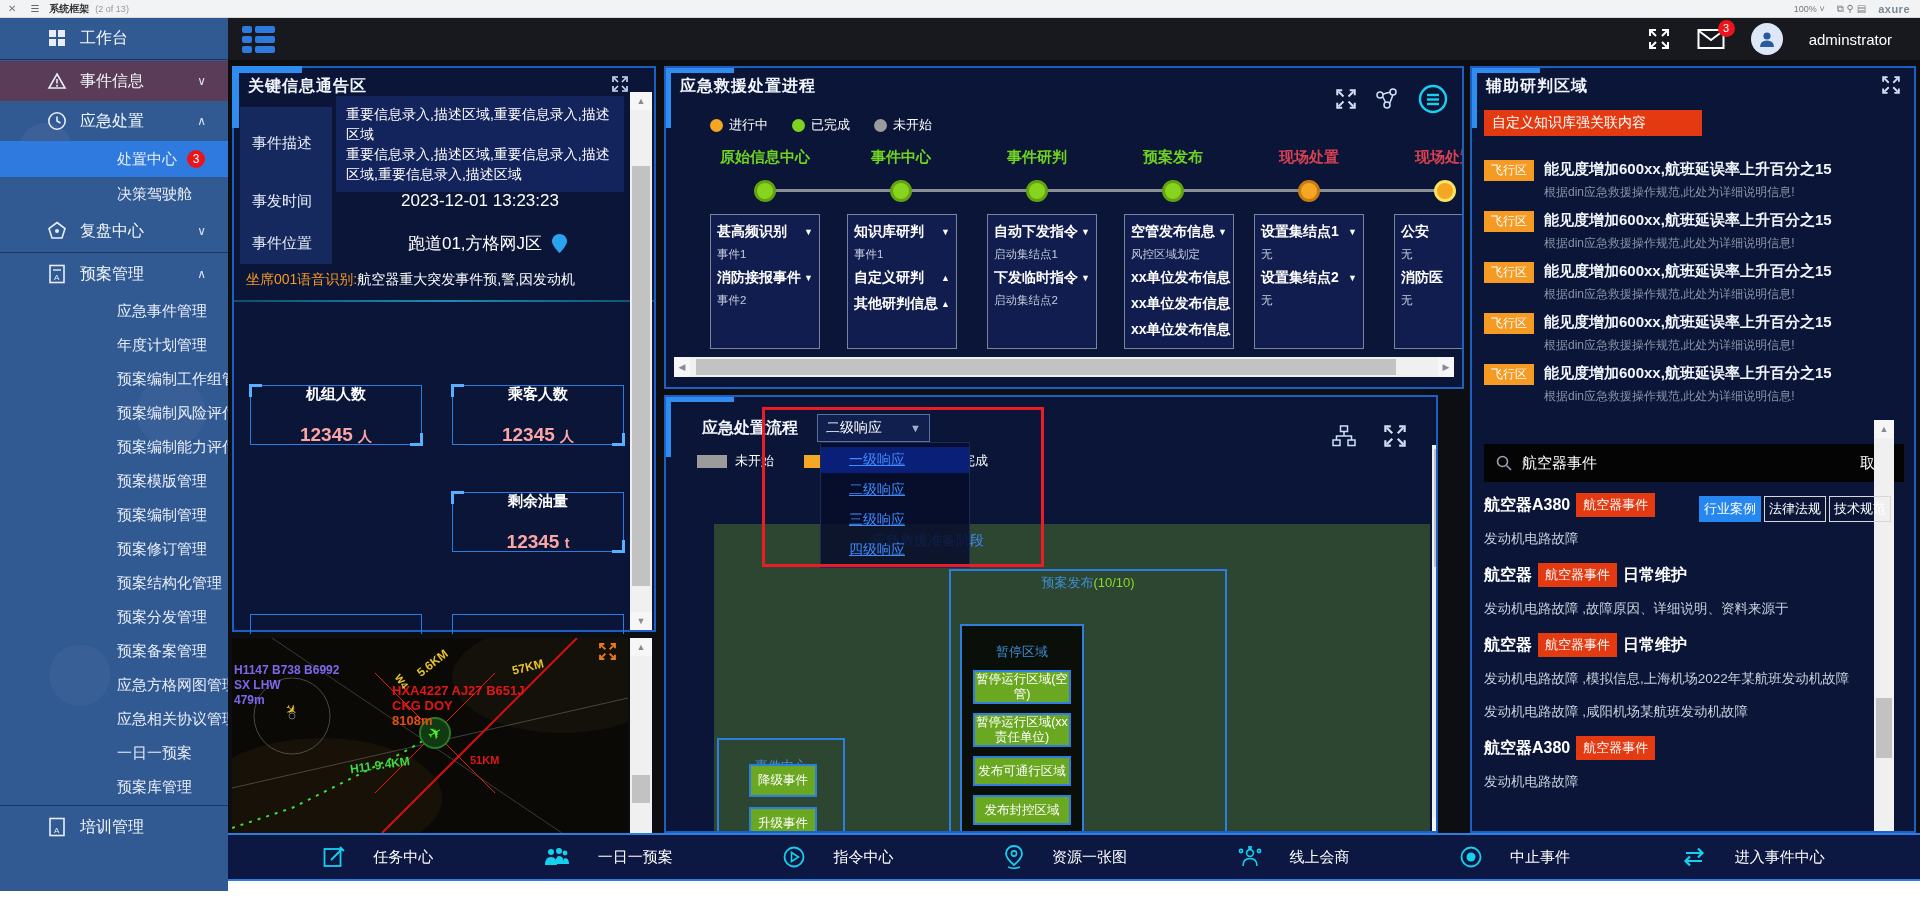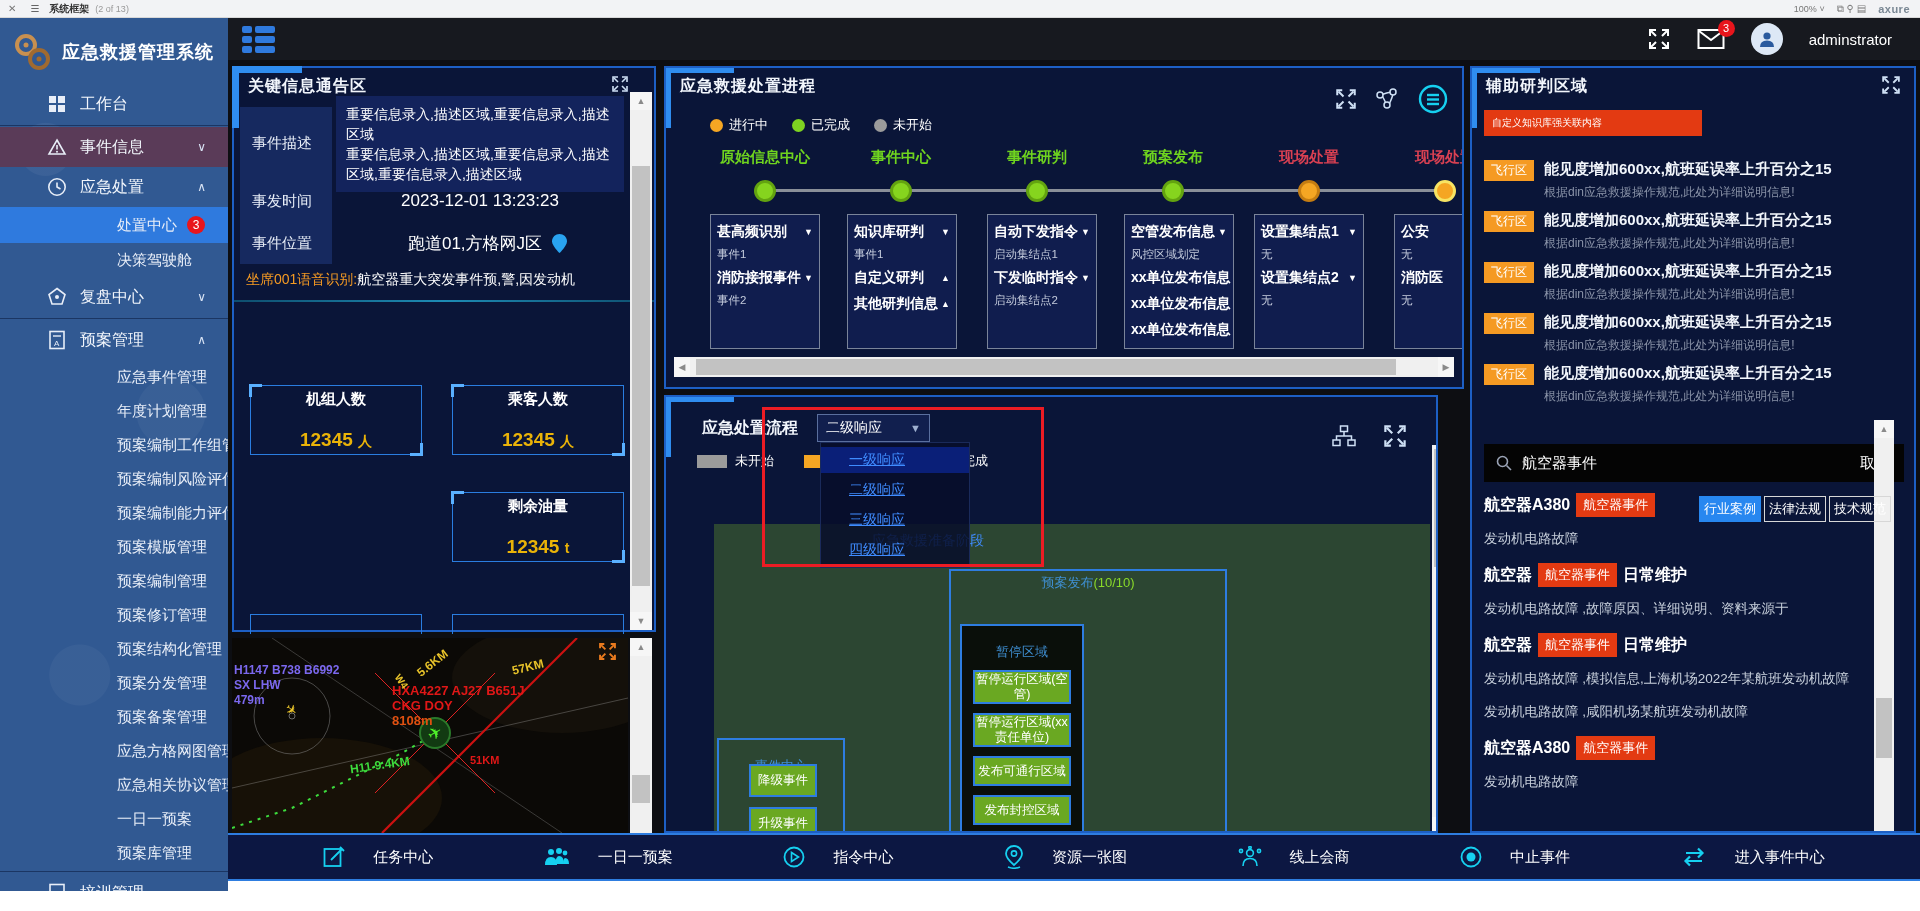--- a/index.html
+++ b/index.html
@@ -54,25 +54,25 @@
   .notice{left:232px;top:66px;width:424px;height:566px;}
   .n-table{position:absolute;left:6px;top:39px;right:26px;}
   .n-row{position:relative;display:flex;}
   .n-label{width:92px;background:#16295f;color:#e8eef8;font-size:15px;display:flex;align-items:center;padding-left:12px;flex-shrink:0;}
   .n-value{flex:1;color:#fff;display:flex;align-items:center;justify-content:center;}
   .n-desc-box{margin:6px 4px;background:#13235c;padding:8px 10px;color:#fff;font-size:14px;line-height:20px;width:100%;}
   .n-ticker{display:flex;align-items:center;height:32px;overflow:hidden;white-space:nowrap;font-size:14px;padding-left:6px;}
   .n-ticker .tick-label{color:#f59a23;}
   .n-ticker .tick-text{color:#fff;}
   .n-divide{position:absolute;left:0;right:0;top:232px;height:2px;background:linear-gradient(90deg,#0e4e6e,#1d8bb4,#0e4e6e);}
-  .stat-card{position:absolute;width:172px;height:70px;border:1px solid #2a7de0;display:flex;flex-direction:column;align-items:center;justify-content:center;gap:20px;}
+  .stat-card{position:absolute;width:172px;height:60px;border:1px solid #2a7de0;display:flex;flex-direction:column;align-items:center;justify-content:center;gap:20px;}
   .stat-card::before{content:'';position:absolute;left:-2px;top:-2px;width:10px;height:10px;border-left:3px solid #5ab0ff;border-top:3px solid #5ab0ff;}
   .stat-card::after{content:'';position:absolute;right:-2px;bottom:-2px;width:10px;height:10px;border-right:3px solid #5ab0ff;border-bottom:3px solid #5ab0ff;}
   .stat-label{color:#fff;font-size:15px;font-weight:bold;}
-  .stat-value{color:#eab308;font-size:19px;font-weight:bold;}
+  .stat-value{color:#fca5a5;font-size:19px;font-weight:bold;}
   .stat-value .unit{font-size:14px;}
   .stat-partial{position:absolute;width:172px;height:20px;border:1px solid #2a7de0;border-bottom:none;overflow:hidden;}
   
   .map-box{position:absolute;left:232px;top:638px;width:396px;height:195px;background:#0b0906;overflow:hidden;}
   .map-label{position:absolute;font-weight:bold;white-space:pre;line-height:15px;}
   
   .progress{left:664px;top:66px;width:800px;height:323px;overflow:hidden;}
   .p-legend{position:absolute;left:44px;top:48px;display:flex;gap:24px;align-items:center;}
   .leg-item{display:flex;align-items:center;gap:6px;color:#fff;font-size:13px;}
   .leg-dot{width:13px;height:13px;border-radius:50%;}
@@ -116,21 +116,21 @@
   .ec-box{left:3px;top:214px;width:128px;height:100px;}
   .ec-btn{position:absolute;left:30px;width:68px;height:33px;}
   .pp-box{left:235px;top:45px;width:278px;height:270px;}
   .pp-label{position:absolute;top:3px;width:100%;text-align:center;font-size:13px;}
   .pp-label .c1{color:#3f8fd2;}
   .pp-label .c2{color:#8ada2a;}
   .pause-box{position:absolute;left:246px;top:100px;width:124px;height:215px;background:#0a0f0a;border:2px solid #2e7de0;}
   .pause-btn{position:relative;margin:9px auto 0;width:98px;min-height:30px;}
   
   .assist{left:1470px;top:66px;width:446px;height:767px;overflow:hidden;}
-  .a-banner{position:absolute;left:12px;top:42px;width:218px;height:26px;background:#e33a12;color:#fff;font-size:10px;display:flex;align-items:center;padding-left:8px;}
+  .a-banner{position:absolute;left:12px;top:42px;width:218px;height:26px;background:#e33a12;color:#fff;font-size:14px;display:flex;align-items:center;padding-left:8px;}
   .k-list{position:absolute;left:12px;top:92px;width:412px;}
   .k-item{display:flex;gap:10px;margin-bottom:10px;}
   .k-tag{flex-shrink:0;height:21px;background:#f59a23;color:#fff;font-size:12px;padding:2px 7px;cursor:pointer;}
   .k-title{color:#f2f6fc;font-size:15px;font-weight:bold;margin-bottom:5px;white-space:nowrap;}
   .k-desc{color:#8a93a8;font-size:12px;white-space:nowrap;}
   .a-search{position:absolute;left:12px;top:376px;width:420px;height:38px;background:#040404;display:flex;align-items:center;}
   .a-search .s-text{color:#fff;font-size:15px;margin-left:10px;flex:1;}
   .a-cancel{color:#fff;font-size:15px;margin-right:14px;cursor:pointer;}
   .a-tabs{position:absolute;left:227px;top:428px;display:flex;z-index:2;}
   .a-tab{min-width:62px;height:26px;border:1px solid #d7d7d7;color:#fff;font-size:13px;display:flex;align-items:center;justify-content:center;margin-right:3px;cursor:pointer;white-space:nowrap;}
@@ -163,29 +163,20 @@
     <span class="bb-title">系统框架</span>
     <span class="bb-count">(2 of 13)</span>
     <div class="bb-right">
       <span class="bb-zoom"><span>100%</span> <span>˅</span></span>
       <span>⧉ ⚲ ▤</span>
       <span class="bb-brand">axure</span>
     </div>
   </div>
 
   <div class="sidebar">
-    <div class="logo-row">
-      <svg class="svg-ic" width="42" height="44" viewBox="0 0 42 44">
-        <circle cx="14" cy="15" r="9" fill="none" stroke="#c89050" stroke-width="4"></circle>
-        <circle cx="27" cy="29" r="9" fill="none" stroke="#a06a30" stroke-width="4"></circle>
-        <circle cx="14" cy="15" r="2.5" fill="#c89050"></circle>
-          <circle cx="27" cy="29" r="2.5" fill="#a06a30"></circle>
-      </svg>
-      <span class="logo-title">应急救援管理系统</span>
-    </div>
     <div class="side-item">
       <span class="s-icon">
           <svg width="18" height="18" viewBox="0 0 18 18">
             <rect x="1" y="1" width="7" height="7" fill="#e8eef8"></rect>
             <rect x="10" y="1" width="7" height="7" fill="#e8eef8"></rect>
             <rect x="1" y="10" width="7" height="7" fill="#e8eef8"></rect>
             <rect x="10" y="10" width="7" height="7" fill="#e8eef8"></rect>
           </svg>
         </span>
       <span class="s-label">工作台</span>

